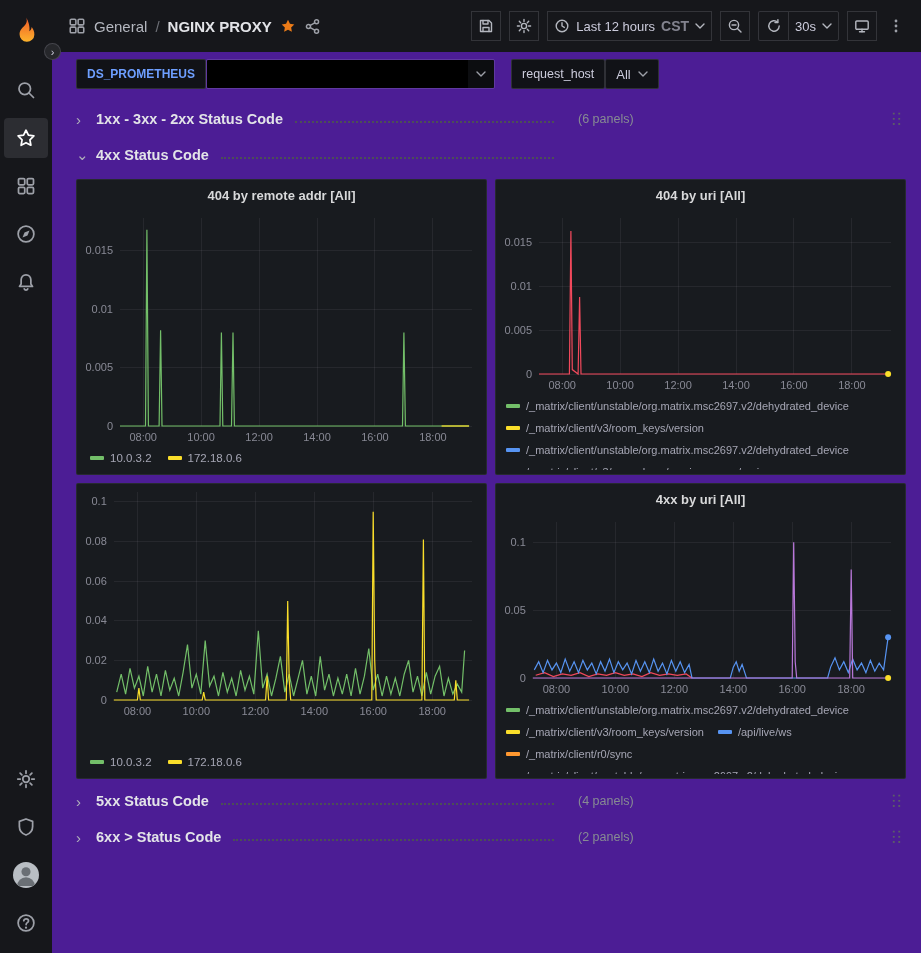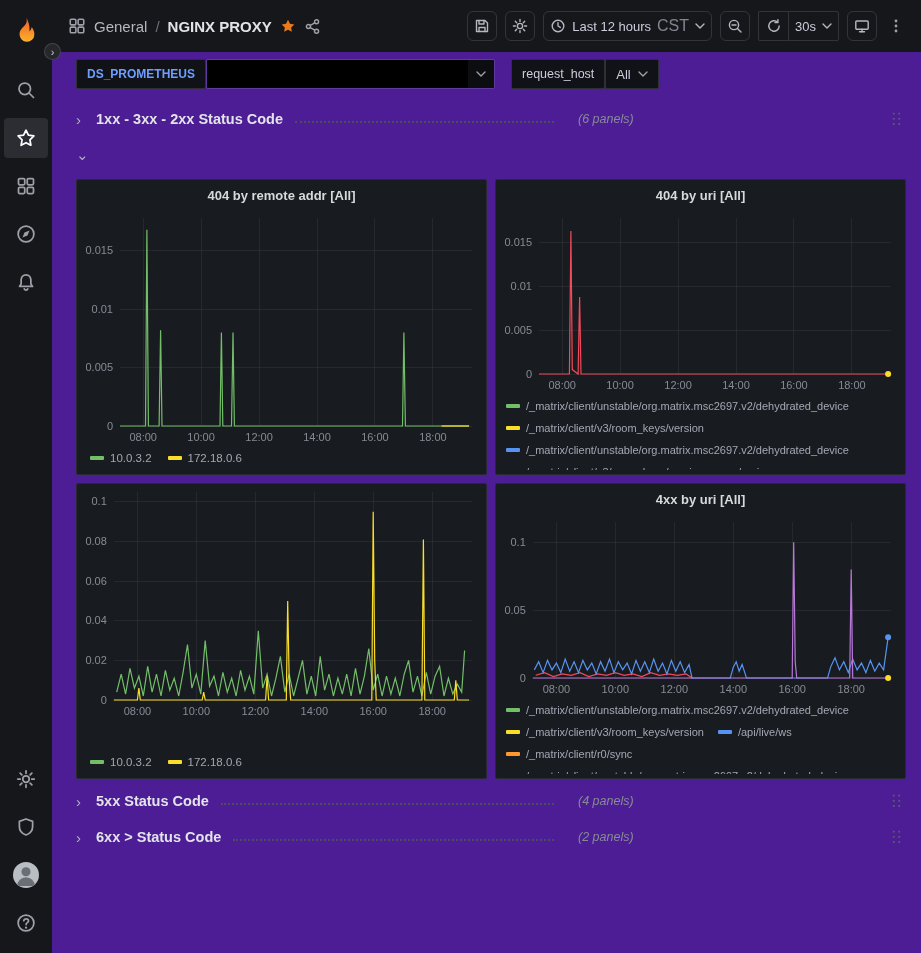--- a/index.html
+++ b/index.html
@@ -33,26 +33,26 @@
   .main { flex:1; min-width:0; display:flex; flex-direction:column; background:#4c1d95; }
   .topbar { height:52px; flex:none; background:#16171b; display:flex; align-items:center; padding:0 14px 0 16px; gap:8px; }
   .crumb { display:flex; align-items:center; gap:8px; }
   .crumb-section { color:#b4b7bf; font-size:15px; cursor:pointer; background:none; border:none; font-family:inherit; }
   .crumb-sep { color:#6e7077; font-size:15px; }
   .dash-title { color:#e3e4e8; font-size:15px; font-weight:700; }
   .fav-star { color:#eb7b18; cursor:pointer; }
   .share { cursor:pointer; }
 
   .toolbar { margin-left:auto; display:flex; align-items:center; gap:8px; }
-  .tbtn { height:30px; min-width:30px; border:1px solid rgba(204,204,220,0.16); border-radius:6px; background:transparent;
+  .tbtn { height:30px; min-width:30px; border:1px solid rgba(204,204,220,0.16); border-radius:0; background:transparent;
     display:flex; align-items:center; justify-content:center; gap:6px; color:#ccccdc; cursor:pointer; padding:0 6px;
     font-family:inherit; font-size:13px; }
   .tbtn .icon { color:#b4b7bf; }
   .time-label { font-size:13px; color:#ccccdc; white-space:nowrap; }
-  .tz { font-size:16px; color:rgba(204,204,220,0.6); }
+  .tz { font-size:14px; color:rgba(204,204,220,0.6);font-weight:bold; }
   .btn-group { display:flex; align-items:stretch; }
   .btn-group .tbtn:first-child { border-right:none; border-radius:2px 0 0 2px; }
   .btn-group .tbtn:last-child { border-radius:0 2px 2px 0; }
   .kebab-btn { border:none; background:none; width:22px; height:30px; display:flex; align-items:center; justify-content:center; cursor:pointer; color:#b4b7bf; }
 
   
   .subbar { flex:none; display:flex; align-items:center; padding:7px 16px 8px 24px; }
   .varbox { height:30px; border:1px solid rgba(204,204,220,0.16); border-radius:2px; display:flex; align-items:center;
     padding:0 10px; font-size:12.5px; background:#111217; white-space:nowrap; cursor:default; }
   .ds-label { color:#6e9fff; font-weight:600; font-size:12px; cursor:pointer; }
@@ -62,21 +62,21 @@
   .gap-left { margin-left:16px; }
   .select-box { cursor:pointer; gap:7px; color:#ccccdc; font-size:13px; }
 
   
   .content { flex:1; min-height:0; padding:0 15px 0 24px; overflow:hidden; }
   .rowhead { display:flex; align-items:center; height:28px; margin-top:8px; cursor:pointer; }
   .rowhead .rchev { width:20px; color:#b0b2ba; font-size:15px; flex:none; }
   .rowwrap { display:flex; align-items:center; width:468px; min-width:0; }
   .row-title { font-size:14.5px; font-weight:700; color:#e3e4e8; white-space:nowrap; }
   .leader { flex:1; border-bottom:2px dotted #4c4e57; margin:0 10px 0 12px; transform:translateY(3px); }
-  .pcount { font-style:italic; color:#878b93; font-size:12.5px; margin-left:14px; white-space:nowrap; }
+  .pcount { color:#878b93; font-size:12.5px; margin-left:14px; white-space:nowrap; }
   .drag { margin-left:auto; margin-right:4px; width:11px; height:16px; flex:none;
     background:radial-gradient(circle,#5c5e66 1.1px,transparent 1.3px); background-size:5.5px 5.2px; cursor:grab; }
 
   .panels { display:grid; grid-template-columns:1fr 1fr; gap:8px; margin-top:10px; }
   .panel { height:296px; background:#181b1f; border:1px solid rgba(204,204,220,0.09); border-radius:2px;
     display:flex; flex-direction:column; padding-bottom:4px; min-width:0; }
   .panel-header { height:30px; flex:none; display:flex; align-items:center; justify-content:center;
     font-size:13px; font-weight:600; color:#d8d9da; cursor:pointer; background:none; border:none; font-family:inherit; width:100%; }
   .chart { flex:1; min-height:0; position:relative; }
   .chart svg { position:absolute; left:0; top:0; }
@@ -334,20 +334,24 @@
         <span class="rowwrap">
           <span class="row-title">1xx - 3xx - 2xx Status Code</span>
           <span class="leader"></span>
         </span>
         <span class="pcount">(6 panels)</span>
         <span class="drag"></span>
       </div>
 
       <div class="rowhead">
         <span class="rchev">⌄</span>
+        <span class="rowwrap">
+          <span class="row-title">4xx Status Code</span>
+          <span class="leader"></span>
+        </span>
         <span class="pcount"></span>
       </div>
 
       <div class="panels">
 
         <div class="panel">
           <button class="panel-header">404 by remote addr [All]</button>
           <div class="chart">
               <svg width="409" height="236" xmlns="http://www.w3.org/2000/svg">
                 <line class="grid" x1="43" x2="395" y1="216.0" y2="216.0"></line>

